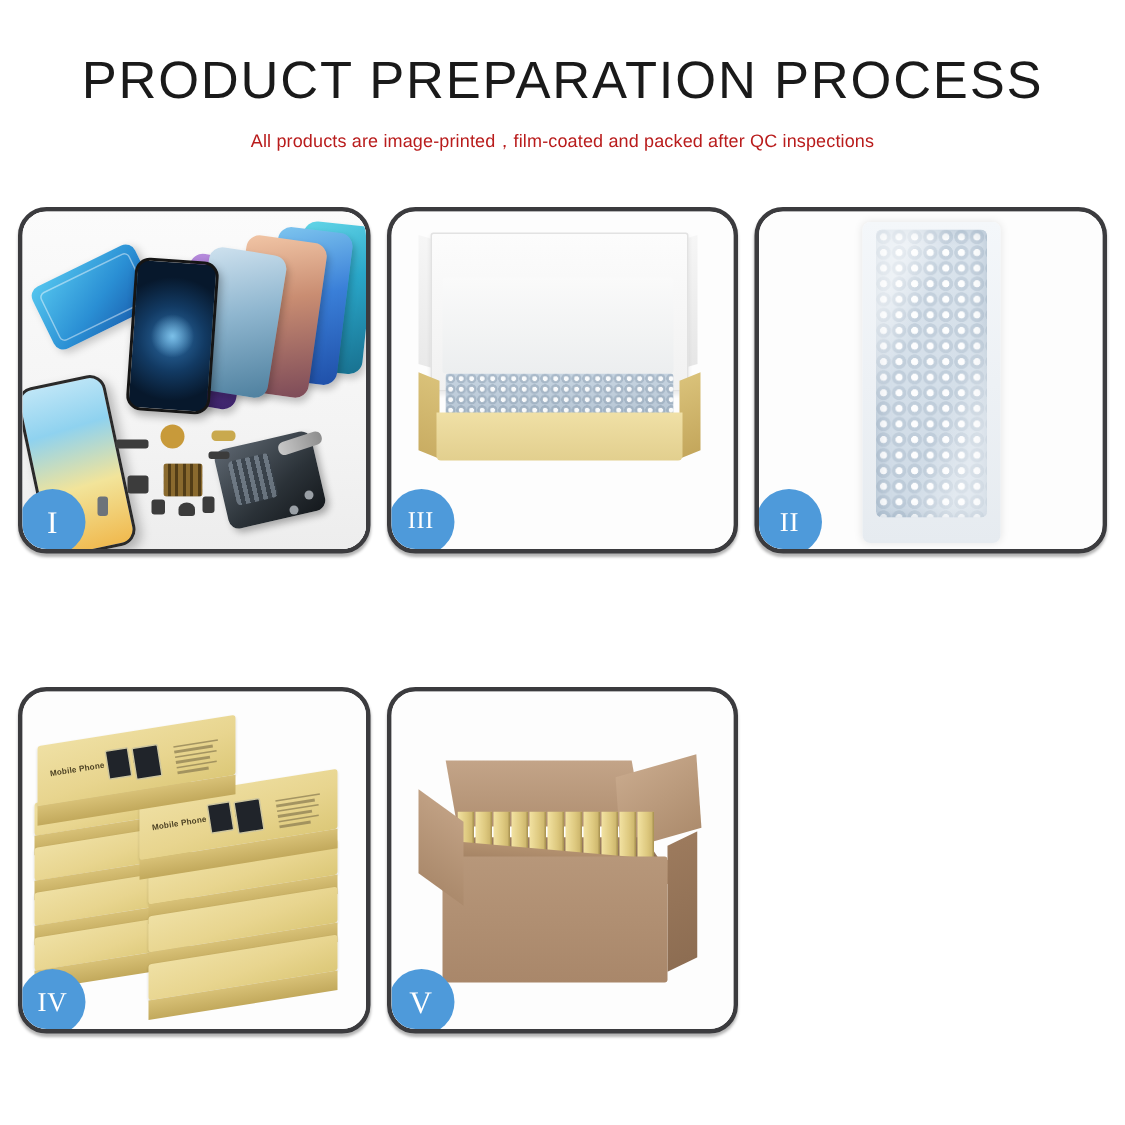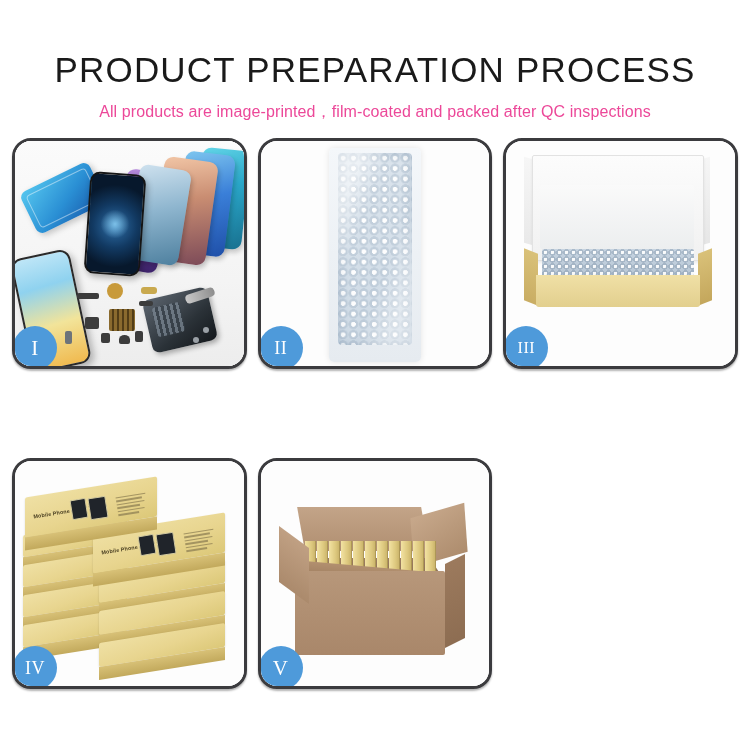--- a/index.html
+++ b/index.html
@@ -4,27 +4,27 @@
 <style>
   html,body{margin:0;padding:0;}
   body{
     width:750px;height:750px;background:#ffffff;
     font-family:"Liberation Sans", sans-serif;
     overflow:hidden;
   }
   .page{position:relative;width:750px;height:750px;}
 
   
-  .header{padding-top:52px;text-align:center;}
+  .header{padding-top:36px;text-align:center;}
   .title{
     font-size:35px;letter-spacing:1.2px;font-weight:400;
     color:#1a1a1a;line-height:1.05;white-space:nowrap;
   }
   .subtitle{
-    margin-top:13px;font-size:16px;color:#ec4899;
+    margin-top:13px;font-size:12px;color:#b91c1c;
     letter-spacing:.1px;white-space:nowrap;
   }
 
   
   .grid{
     position:absolute;left:12px;top:138px;
     width:726px;
     display:grid;
     grid-template-columns:repeat(3,1fr);
     grid-template-rows:231px 231px;
@@ -274,39 +274,39 @@
         <div class="part" style="left:50px;top:190px;width:7px;height:13px;background:#6d737a;"></div>
         <div class="part" style="left:178px;top:196px;width:6px;height:6px;border-radius:50%;background:#9aa0a6;"></div>
         <div class="part" style="left:188px;top:186px;width:6px;height:6px;border-radius:50%;background:#9aa0a6;"></div>
         <div class="part" style="left:170px;top:150px;width:30px;height:9px;background:linear-gradient(90deg,#c9c9c9,#8d8d8d);border-radius:4px;transform:rotate(-18deg);"></div>
       </div>
       <div class="badge">I</div>
     </div>
 
     <div class="panel">
       <div class="stage">
-        <div class="bw-outer"></div>
-        <div class="bw-inner"></div>
-        <div class="bw-sheen"></div>
-      </div>
-      <div class="badge wide">II</div>
-    </div>
-
-    <div class="panel">
-      <div class="stage">
         <div class="b3-lidflapL"></div>
         <div class="b3-lidflapR"></div>
         <div class="b3-lid"></div>
         <div class="b3-foam"></div>
         <div class="b3-sideL"></div>
         <div class="b3-sideR"></div>
         <div class="b3-bubble"></div>
         <div class="b3-front"></div>
       </div>
       <div class="badge xwide">III</div>
+    </div>
+
+    <div class="panel">
+      <div class="stage">
+        <div class="bw-outer"></div>
+        <div class="bw-inner"></div>
+        <div class="bw-sheen"></div>
+      </div>
+      <div class="badge wide">II</div>
     </div>
 
     <div class="panel">
       <div class="stage">
         <div class="stackwrap">
 
           <div class="sbox" style="left:0px;top:48px;width:104px;height:22px;">
             <div class="top"></div>
               <div class="side"></div>
           </div>

